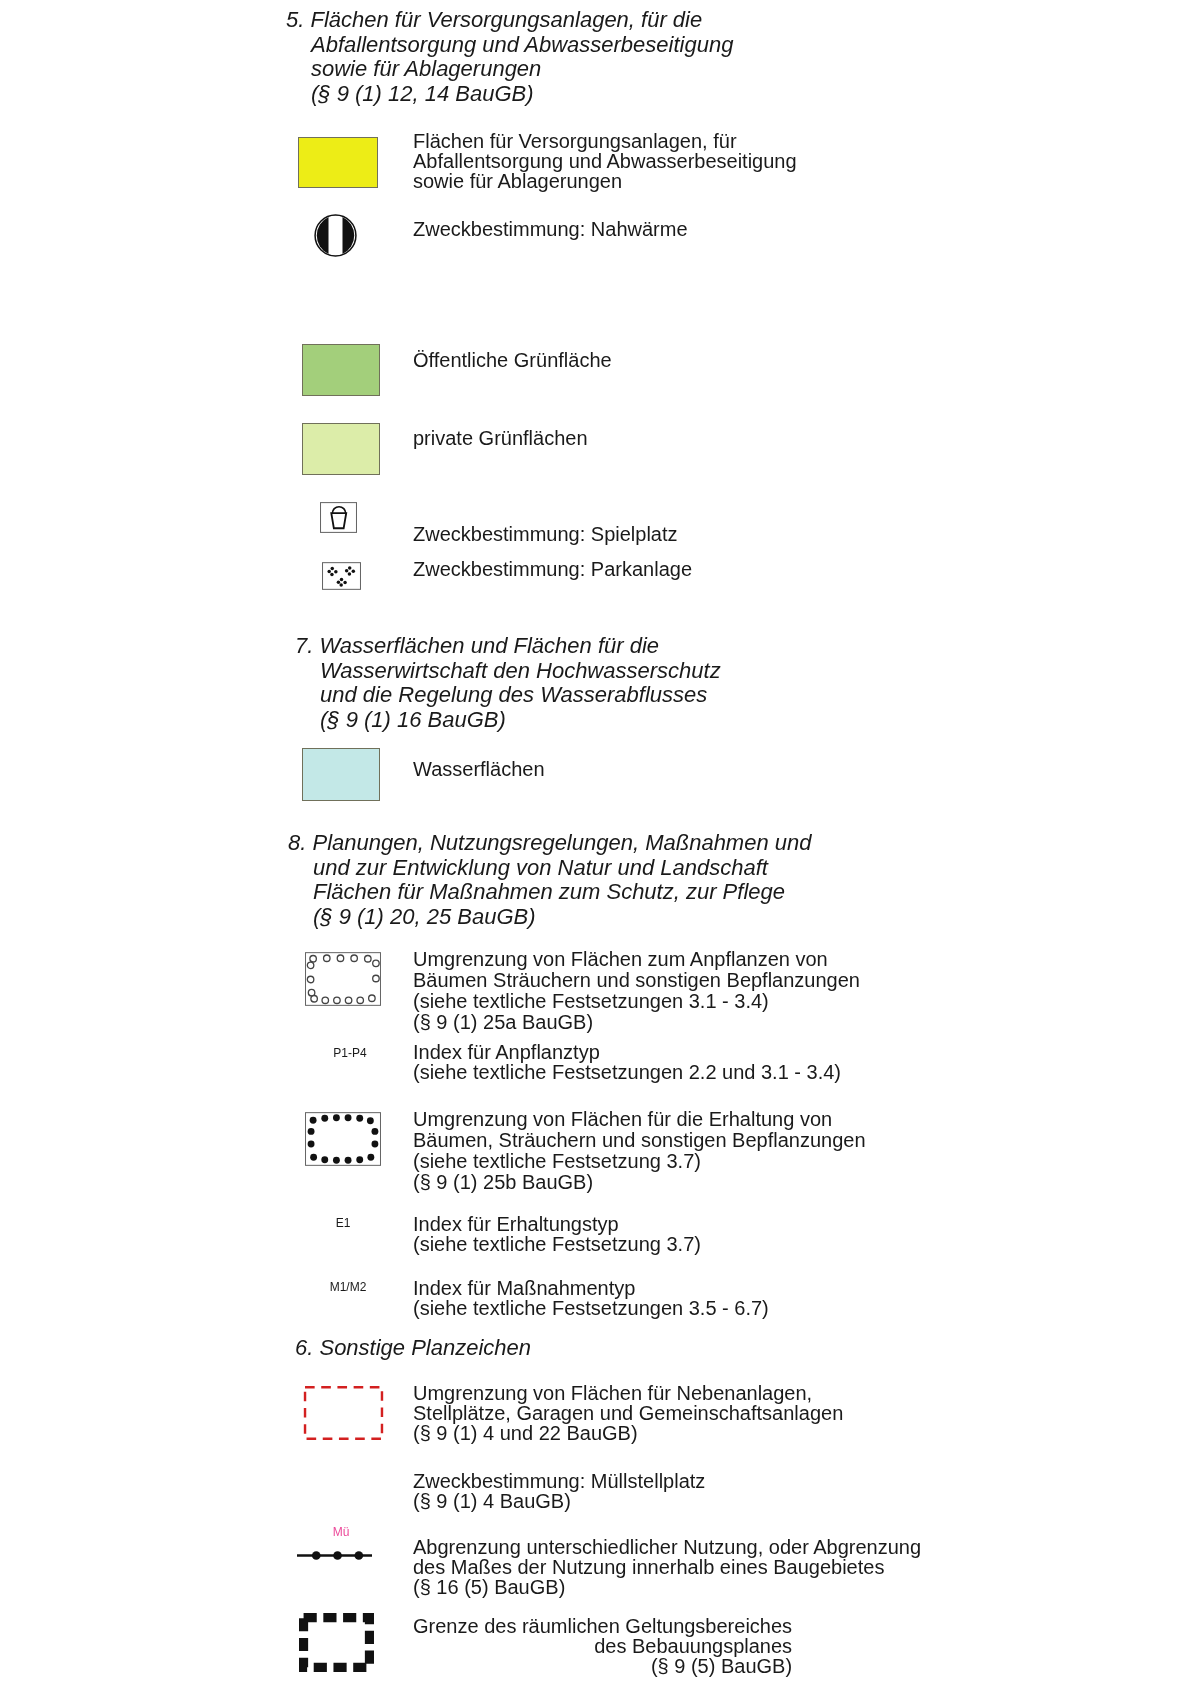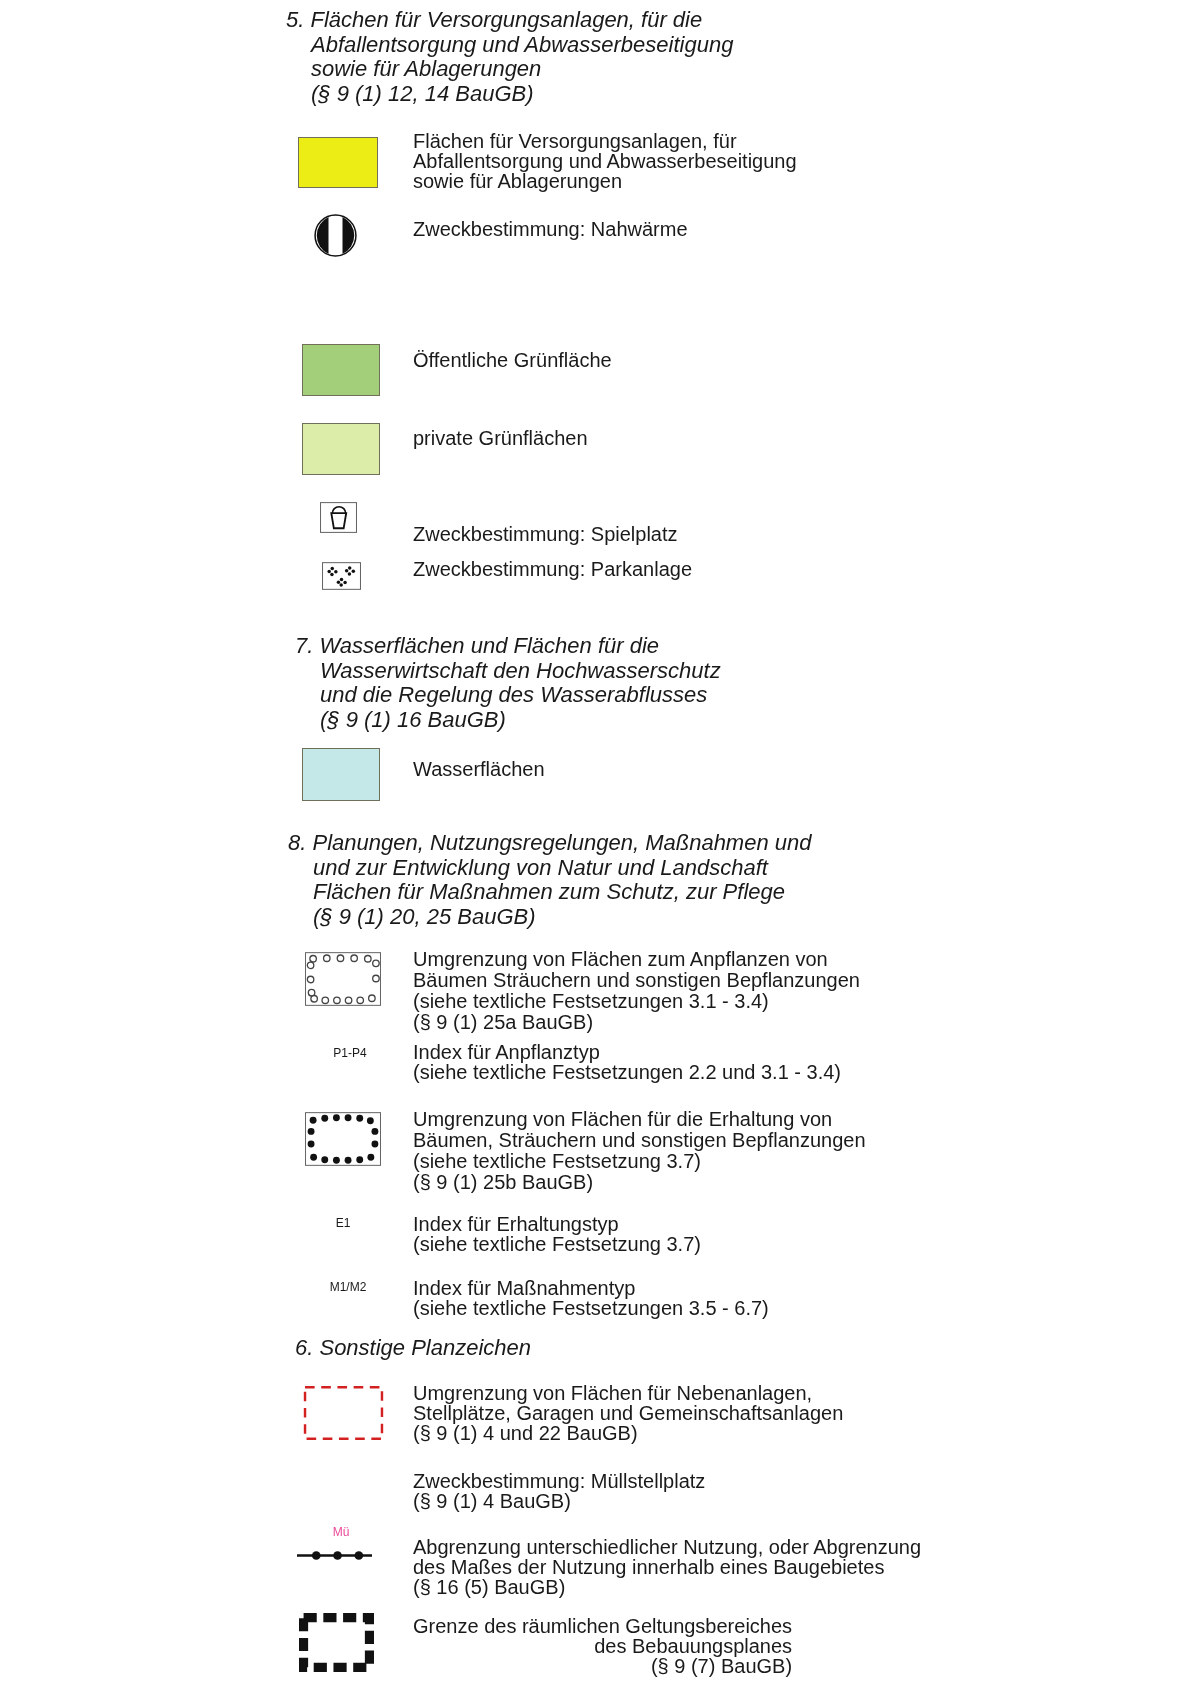--- a/index.html
+++ b/index.html
@@ -224,16 +224,16 @@
   </div>
 
   <div class="sym" style="left:298px;top:1612px;">
     <svg width="77" height="61" viewBox="0 0 76 60">
       <rect x="5.5" y="5.5" width="65" height="49" fill="none" stroke="#111111" stroke-width="9" stroke-dasharray="13 6.5"></rect>
     </svg>
   </div>
   <div class="lbl" style="left:413px;top:1616px;text-align:right;">
     <div>Grenze des räumlichen Geltungsbereiches</div>
     <div>des Bebauungsplanes</div>
-    <div>(§ 9 (7) BauGB)</div>
+    <div>(§ 9 (5) BauGB)</div>
   </div>
 
 </div>
 
 </body></html>

